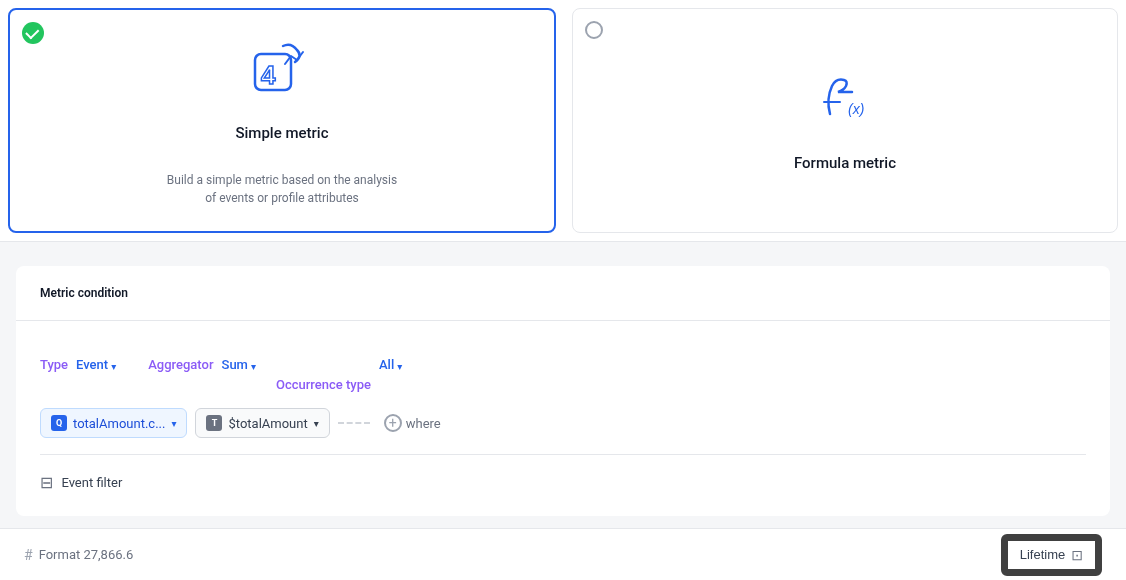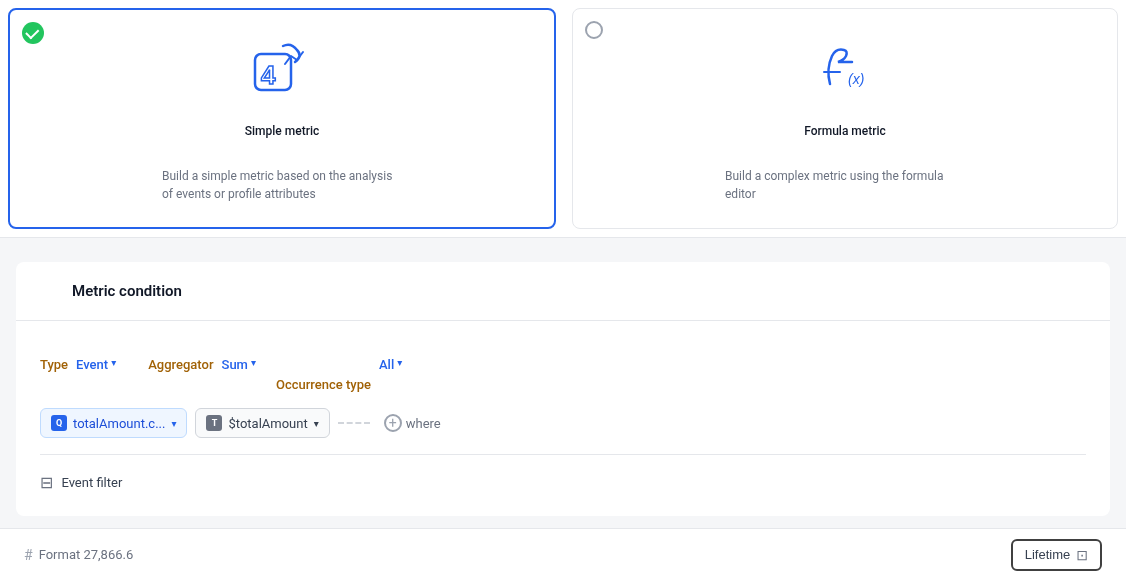--- a/index.html
+++ b/index.html
@@ -72,78 +72,78 @@
       height: 18px;
       border: 2px solid #9ca3af;
       border-radius: 50%;
     }
 
     .card-icon {
       margin-bottom: 16px;
     }
 
     .card-title {
-      font-size: 12px;
+      font-size: 15px;
       font-weight: 500;
       color: #111827;
       margin-bottom: 6px;
       text-align: center;
     }
 
     .card-desc {
       font-size: 12px;
       color: #6b7280;
+      text-align: center;
       max-width: 240px;
       line-height: 1.5;
       margin-top: 23px;
     }
 
     
     .metric-condition {
       background: #fff;
       margin: 12px 8px;
       border-radius: 8px;
       padding: 20px 24px;
     }
 
     .section-title {
-      font-size: 15px;
+      font-size: 12px;
       font-weight: 600;
       color: #111827;
       margin-bottom: 20px;
-      margin-left: 32px;
     }
 
     .condition-divider {
       height: 1px;
       background: #e5e7eb;
       margin: 0 -24px 16px -24px;
     }
 
     .condition-row {
       display: flex;
       align-items: center;
       gap: 8px;
       margin-bottom: 16px;
       flex-wrap: wrap;
     }
 
     .condition-label {
       font-size: 13px;
-      color: #a16207;
+      color: #8b5cf6;
       font-weight: 500;
     }
 
     .condition-value {
       font-size: 13px;
       color: #2563eb;
       font-weight: 500;
       cursor: pointer;
       display: flex;
-      align-items: flex-start;
+      align-items: flex-end;
       gap: 3px;
     }
 
     .condition-value .chevron {
       font-size: 10px;
     }
 
     
     .pill-dropdown {
       display: flex;
@@ -267,21 +267,21 @@
     .hash-icon {
       font-size: 14px;
       color: #9ca3af;
     }
 
     .lifetime-btn {
       display: flex;
       align-items: center;
       gap: 6px;
       padding: 6px 12px;
-      border: 2px solid #404040;
+      border: 7px solid #404040;
       border-radius: 6px;
       font-size: 13px;
       color: #374151;
       background: #fff;
       cursor: pointer;
     }
 
     
     .simple-metric-svg {
       width: 70px;
@@ -321,21 +321,20 @@
     <div class="radio-dot"></div>
     <div class="card-icon">
       <svg class="formula-metric-svg" viewBox="0 0 70 70" fill="none" xmlns="http://www.w3.org/2000/svg">
 
         <path d="M20 50 Q16 35 22 22 Q26 14 34 16 Q38 17 36 22 Q34 26 28 28 L42 28" stroke="#2563eb" stroke-width="2.5" fill="none" stroke-linecap="round"></path>
         <text x="38" y="50" font-size="14" fill="#2563eb" font-family="Arial" font-style="italic">(x)</text>
         <path d="M14 38 L30 38" stroke="#2563eb" stroke-width="2" stroke-linecap="round"></path>
       </svg>
     </div>
     <div class="card-title">Formula metric</div>
-    <div class="card-desc">Build a complex metric using the formula editor</div>
   </div>
 </div>
 
 <div style="background:#f5f6f8; padding: 12px 8px 8px 8px;">
   <div class="metric-condition">
     <div class="section-title">Metric condition</div>
     <div class="condition-divider"></div>
 
     <div class="condition-row">
       <span class="condition-label">Type</span>

